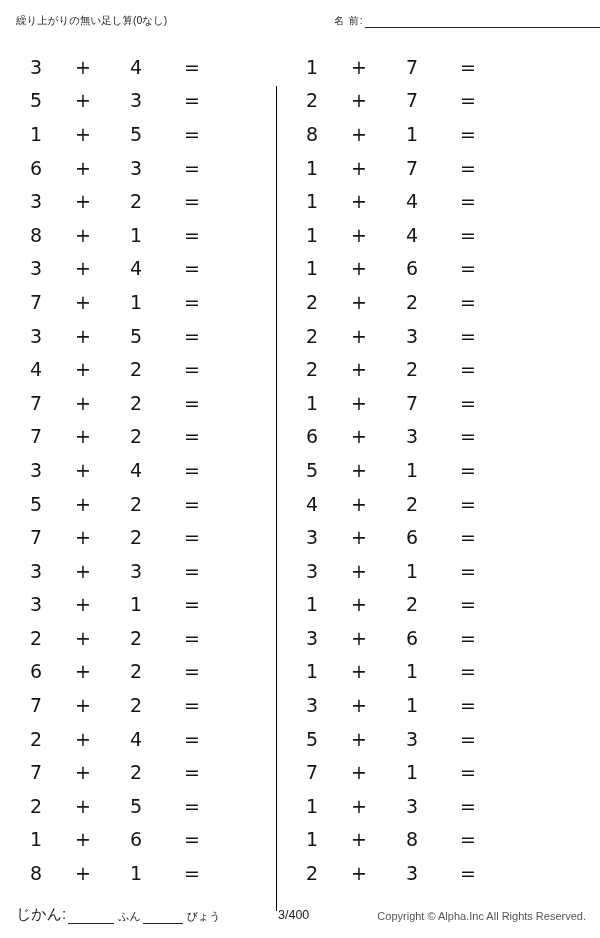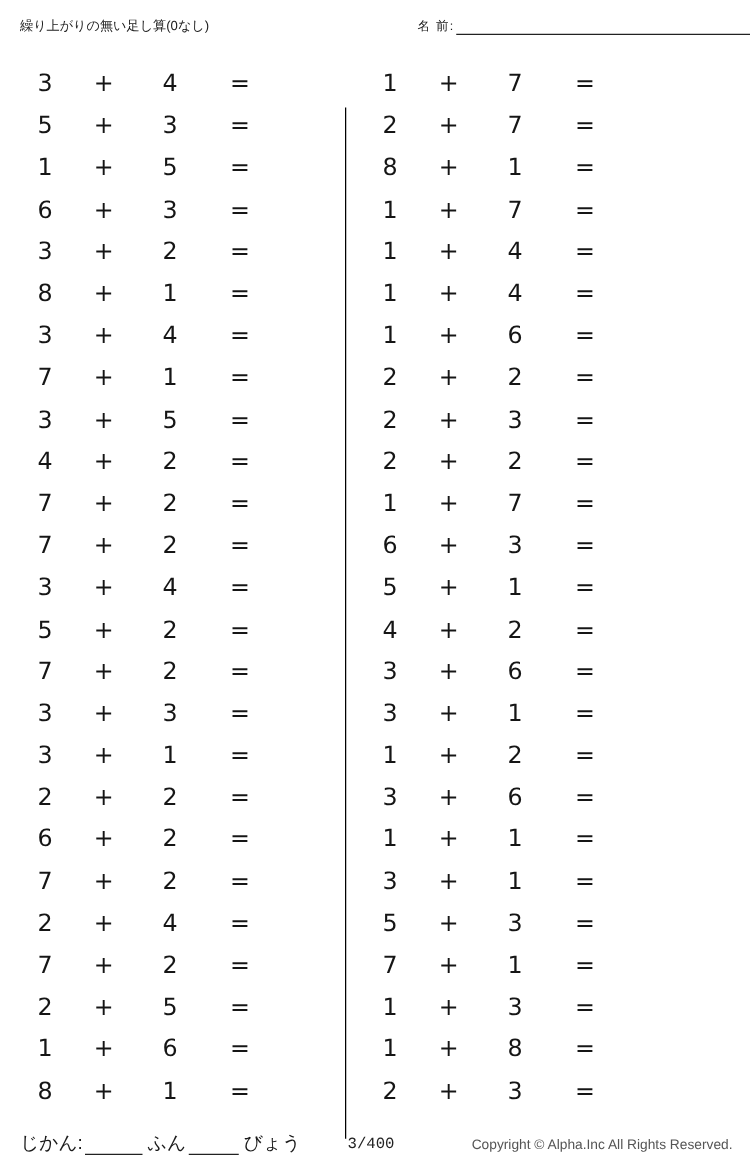--- a/index.html
+++ b/index.html
@@ -112,35 +112,35 @@
     font-size: 15px;
   }
   .time-label { font-size: 15px; }
   .blank-line {
     display: inline-block;
     width: 46px;
     border-bottom: 1px solid #222;
     height: 15px;
     margin: 0 2px;
   }
-  .unit { font-size: 15px; margin-left: 2px; }
+  .unit { font-size: 11px; margin-left: 2px; }
   .blank-line2 {
     display: inline-block;
     width: 40px;
     border-bottom: 1px solid #222;
     height: 15px;
     margin: 0 2px;
   }
   .page-num {
     position: absolute;
     left: 278px;
     bottom: 6px;
     font-size: 12.5px;
     color: #222;
-    font-family: Liberation Mono, monospace;
+    font-family: Liberation Sans, sans-serif;
   }
   .copyright {
     position: absolute;
     right: 14px;
     bottom: 6px;
     font-size: 11px;
     color: #555;
   }
 </style>
 </head>

